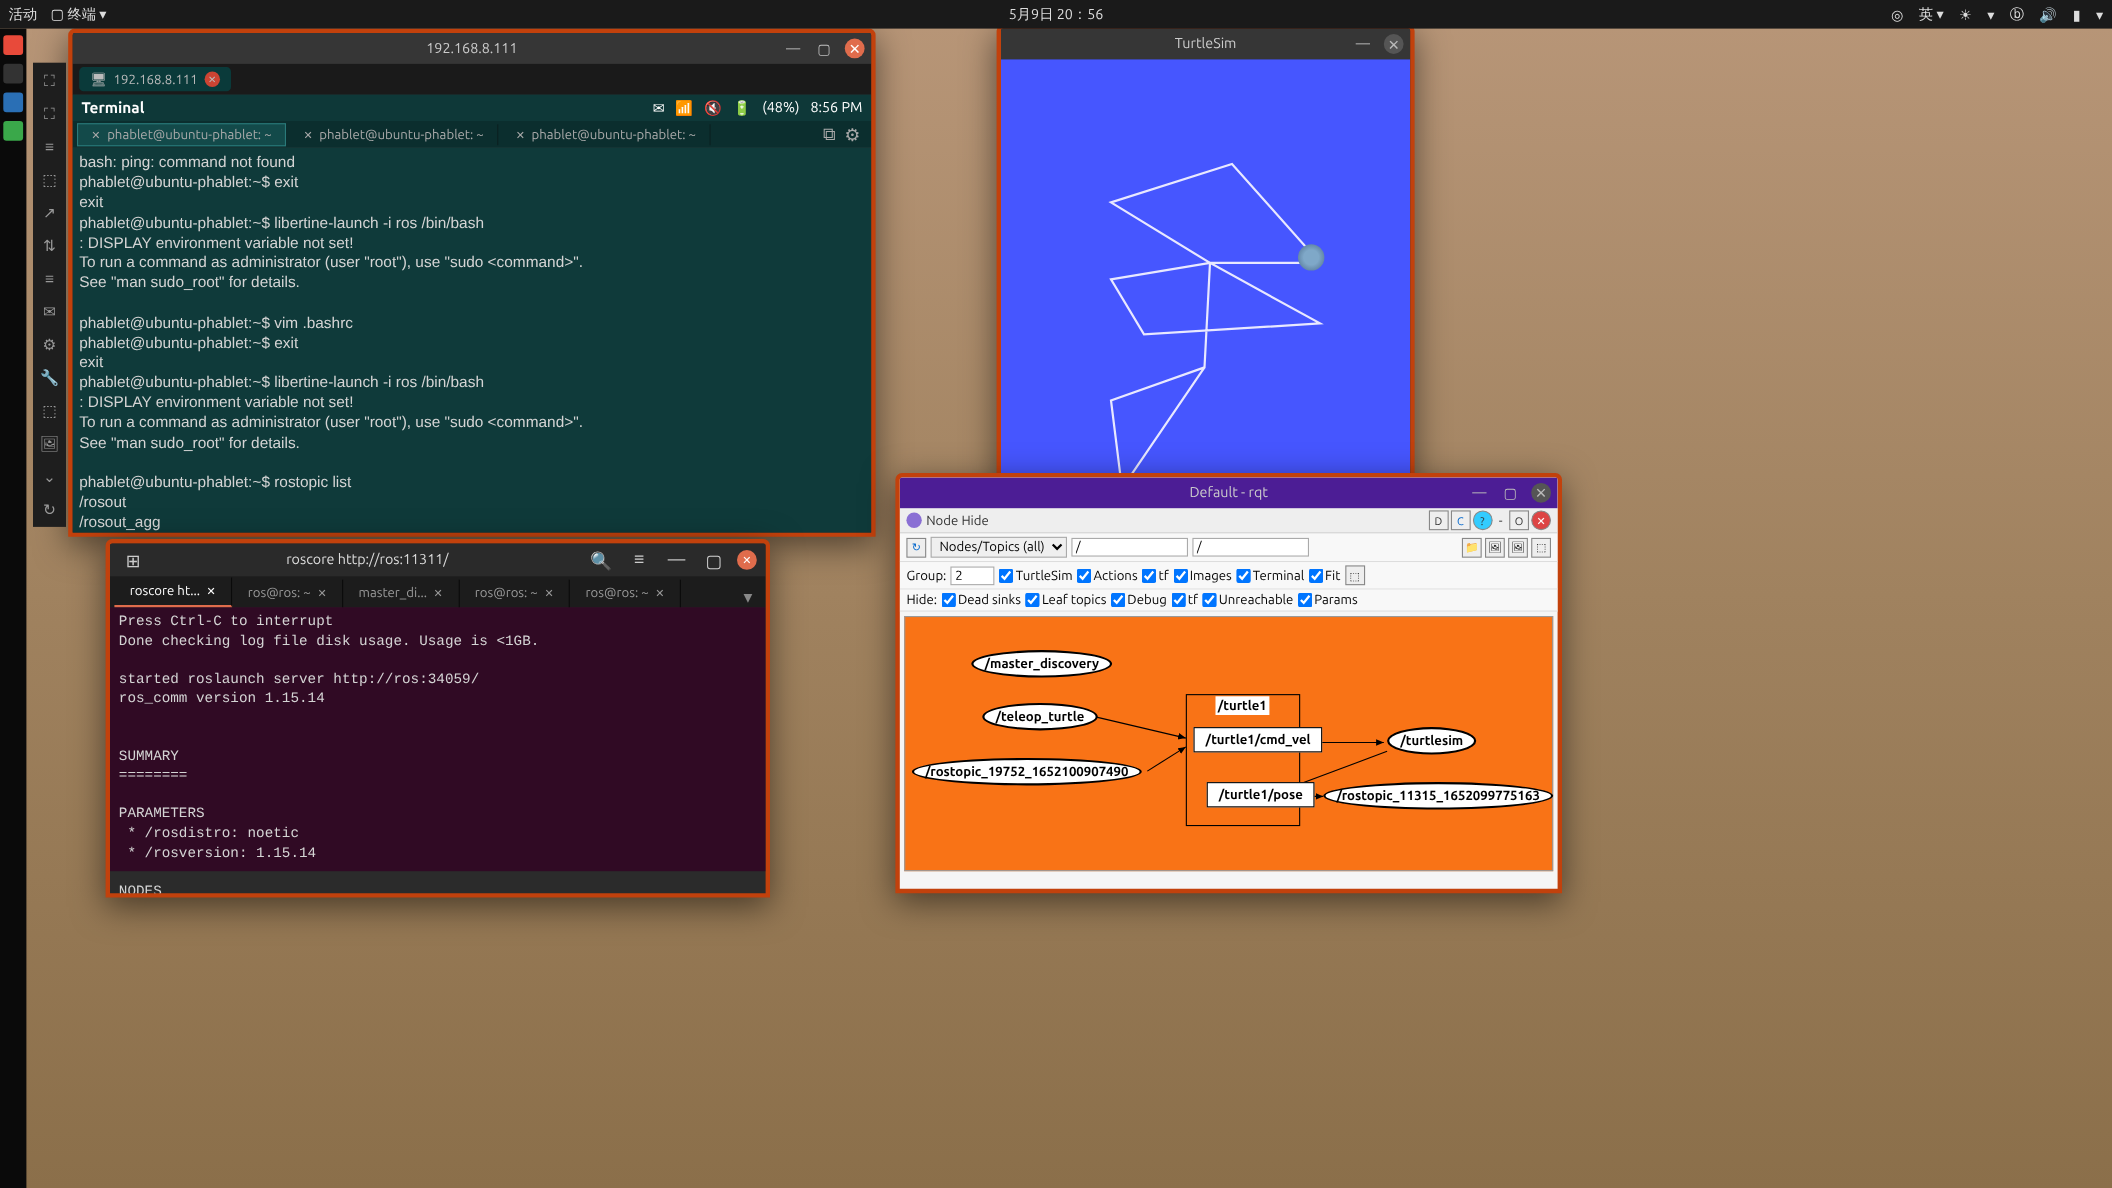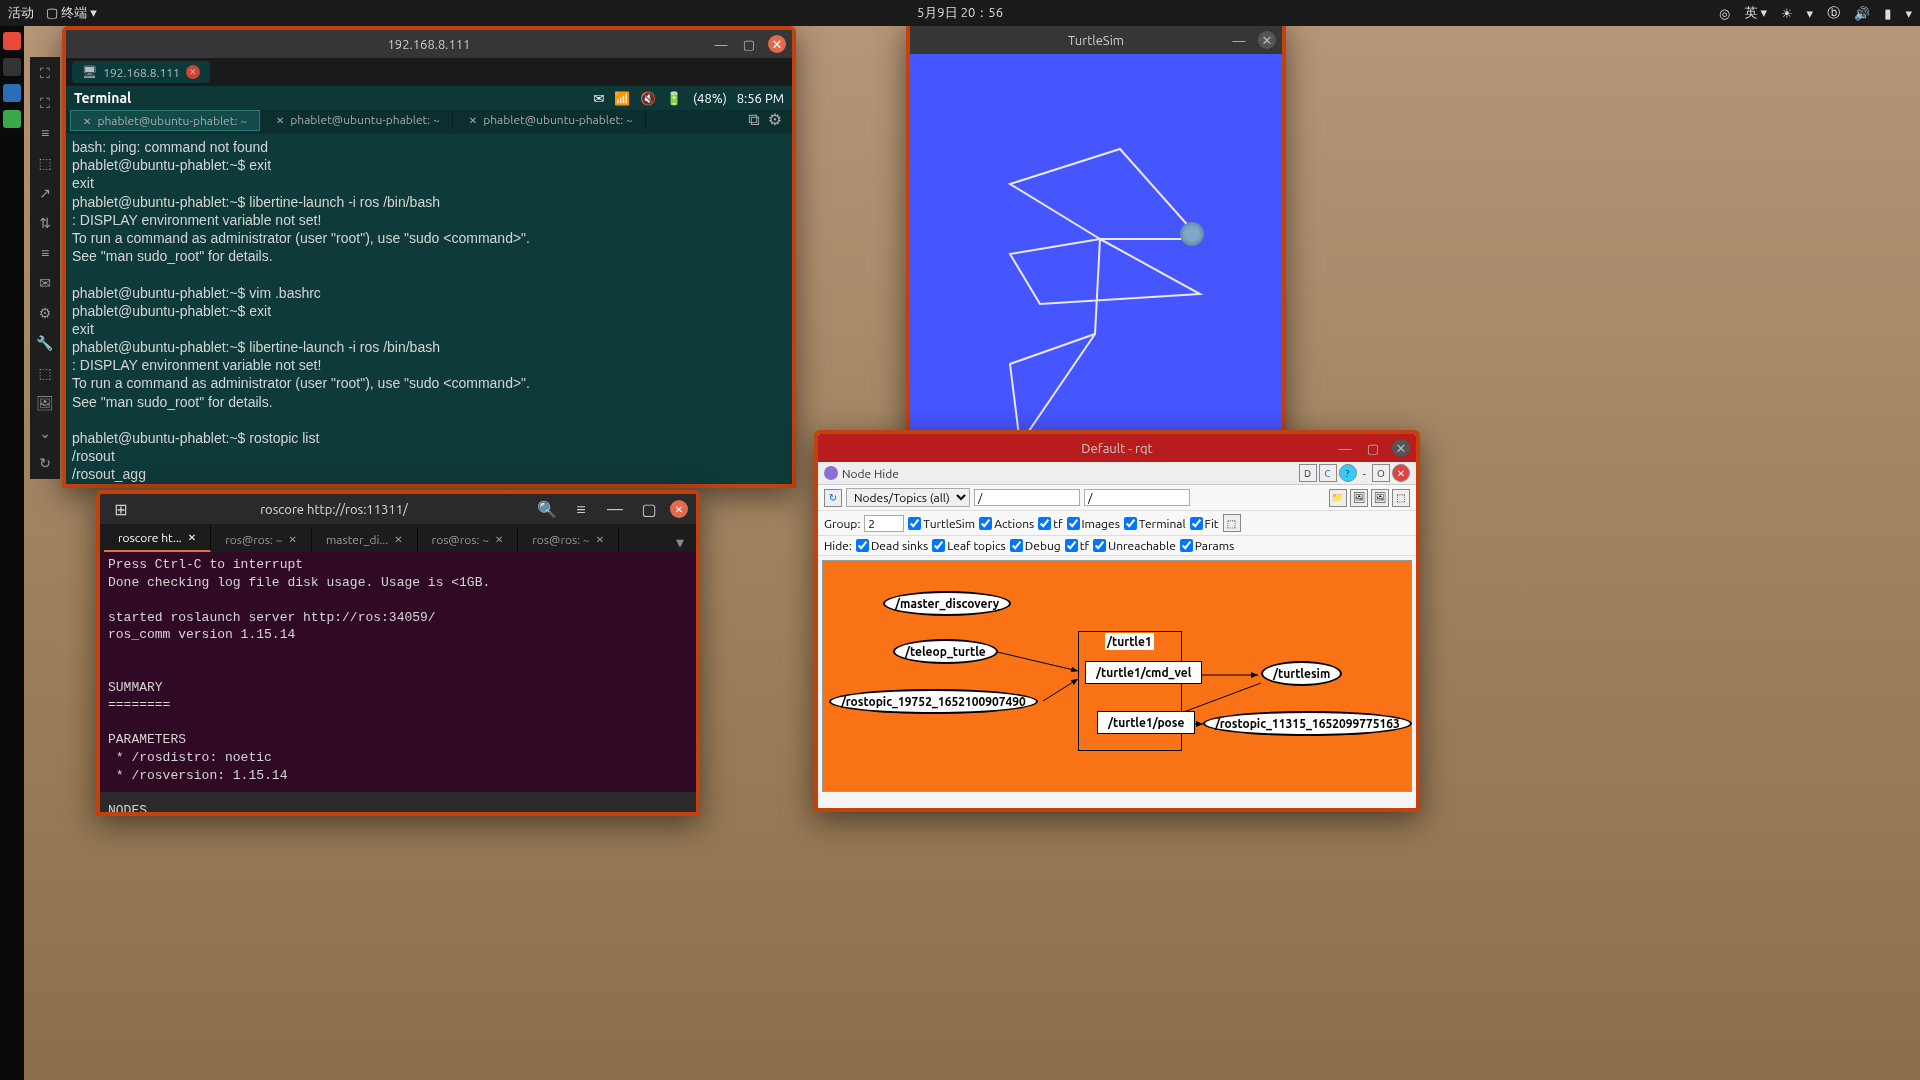--- a/index.html
+++ b/index.html
@@ -18,29 +18,29 @@
 .titlebar .title{position:absolute;left:50%;transform:translateX(-50%)}
 .titlebar .wctrl{position:absolute;right:6px;display:flex;gap:10px}
 .wctrl span{width:18px;height:18px;display:flex;align-items:center;justify-content:center;cursor:pointer;font-size:13px;color:#bbb}
 .wctrl .close{background:#e06c4c;border-radius:50%;color:#fff}
 .term1{left:62px;top:26px;width:734px;height:462px}
 .term1-tabbar{height:28px;background:#1a1a1a;display:flex;align-items:center;padding:0 6px;gap:6px}
 .term1-tab{background:#0a3a3a;color:#bbb;font-size:12px;padding:4px 10px;border-radius:4px;display:flex;align-items:center;gap:6px}
 .term1-tab .x{cursor:pointer}
 .term1-header{height:24px;background:#0e3838;color:#fff;font-weight:bold;font-size:14px;padding:0 8px;display:flex;align-items:center}
 .term1-header .hright{margin-left:auto;display:flex;gap:10px;font-size:13px;font-weight:normal;align-items:center}
-.term1-subtabs{height:24px;background:#0b2e2e;display:flex;align-items:flex-start;gap:4px;padding:0 4px}
+.term1-subtabs{height:24px;background:#0b2e2e;display:flex;align-items:center;gap:4px;padding:0 4px}
 .subtab{color:#aaa;font-size:12px;padding:3px 12px;border-right:1px solid #0a2020}
 .subtab.active{background:#134a4a;border:1px solid #2a7a7a}
 .subtab .sx{margin-right:6px;cursor:pointer;font-size:10px}
 .term1-body{background:#0f3a3a;color:#d4d4d4;font-family:Liberation Sans, sans-serif;font-size:14px;padding:4px 6px;height:358px;white-space:pre;line-height:1.3;overflow:hidden}
 .turtlesim{left:906px;top:22px;width:380px;height:418px}
 .turtlesim .canvas{background:#4656ff;height:390px;position:relative}
 .rqt{left:814px;top:430px;width:606px;height:382px;background:#f5f5f5}
-.rqt .titlebar{background:#b91c1c}
+.rqt .titlebar{background:#4c1d95}
 .rqt .nodegraph{background:#eee;color:#333;font-size:12px;padding:2px 6px;display:flex;align-items:center;border-bottom:1px solid #ccc}
 .rqt .ngicon{width:14px;height:14px;background:#8a6fd4;border-radius:50%;margin-right:4px}
 .rqt .ngright{margin-left:auto;display:flex;gap:2px;align-items:center}
 .rqt-row{display:flex;align-items:center;gap:4px;padding:3px 6px;font-size:12px;background:#f8f8f8;border-bottom:1px solid #ddd}
 .rqt-row select,.rqt-row input{font-size:12px;padding:1px 3px;border:1px solid #aaa}
 .rqt-row label{display:flex;align-items:center;gap:2px}
 .rqt-graph{background:#f97316;height:232px;border:1px solid #999;margin:4px;position:relative}
 .node-el{position:absolute;border:2px solid #000;background:#fff;font-size:12px;font-weight:bold;padding:4px 10px;border-radius:50%}
 .node-box{border-radius:0;border:1.5px solid #000}
 .term2{left:96px;top:490px;width:604px;height:326px}

